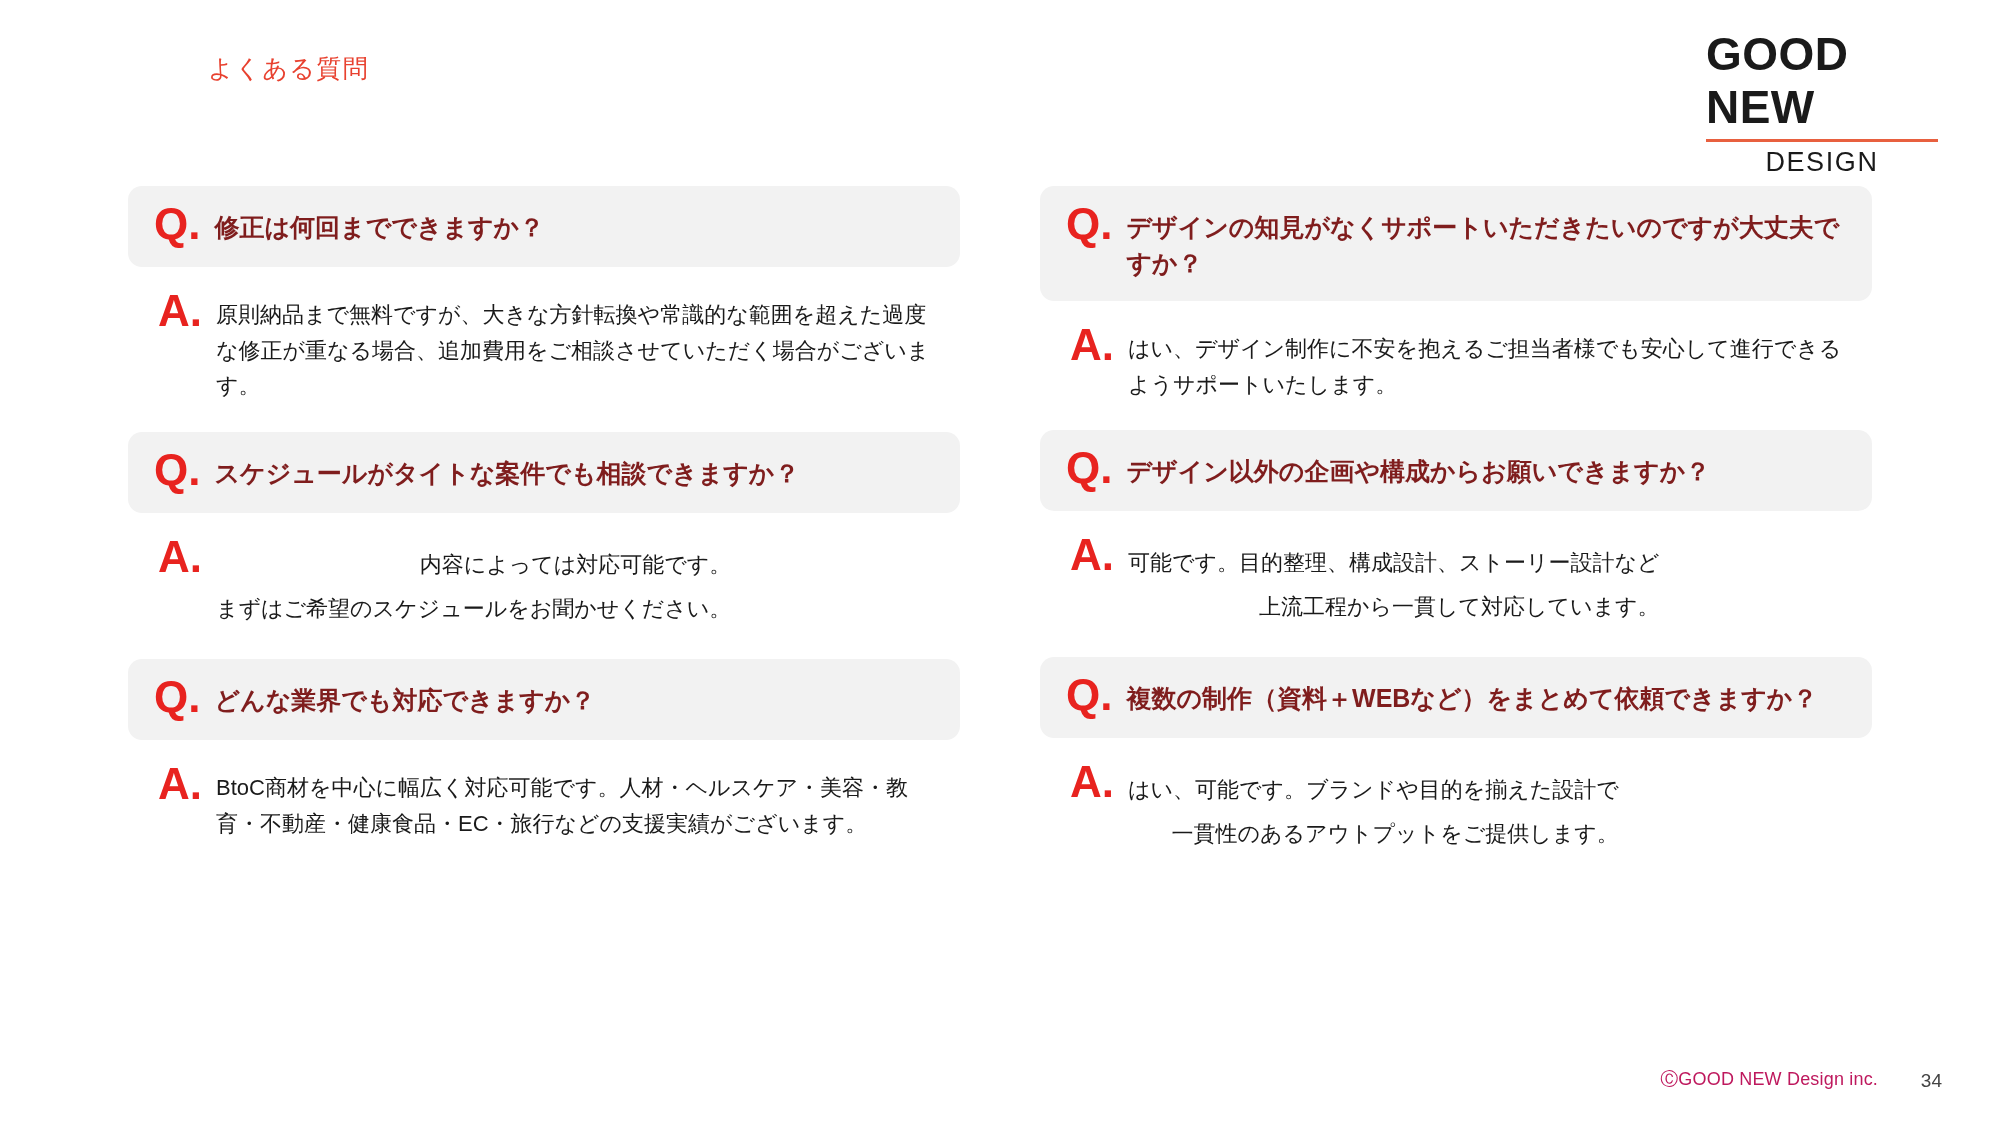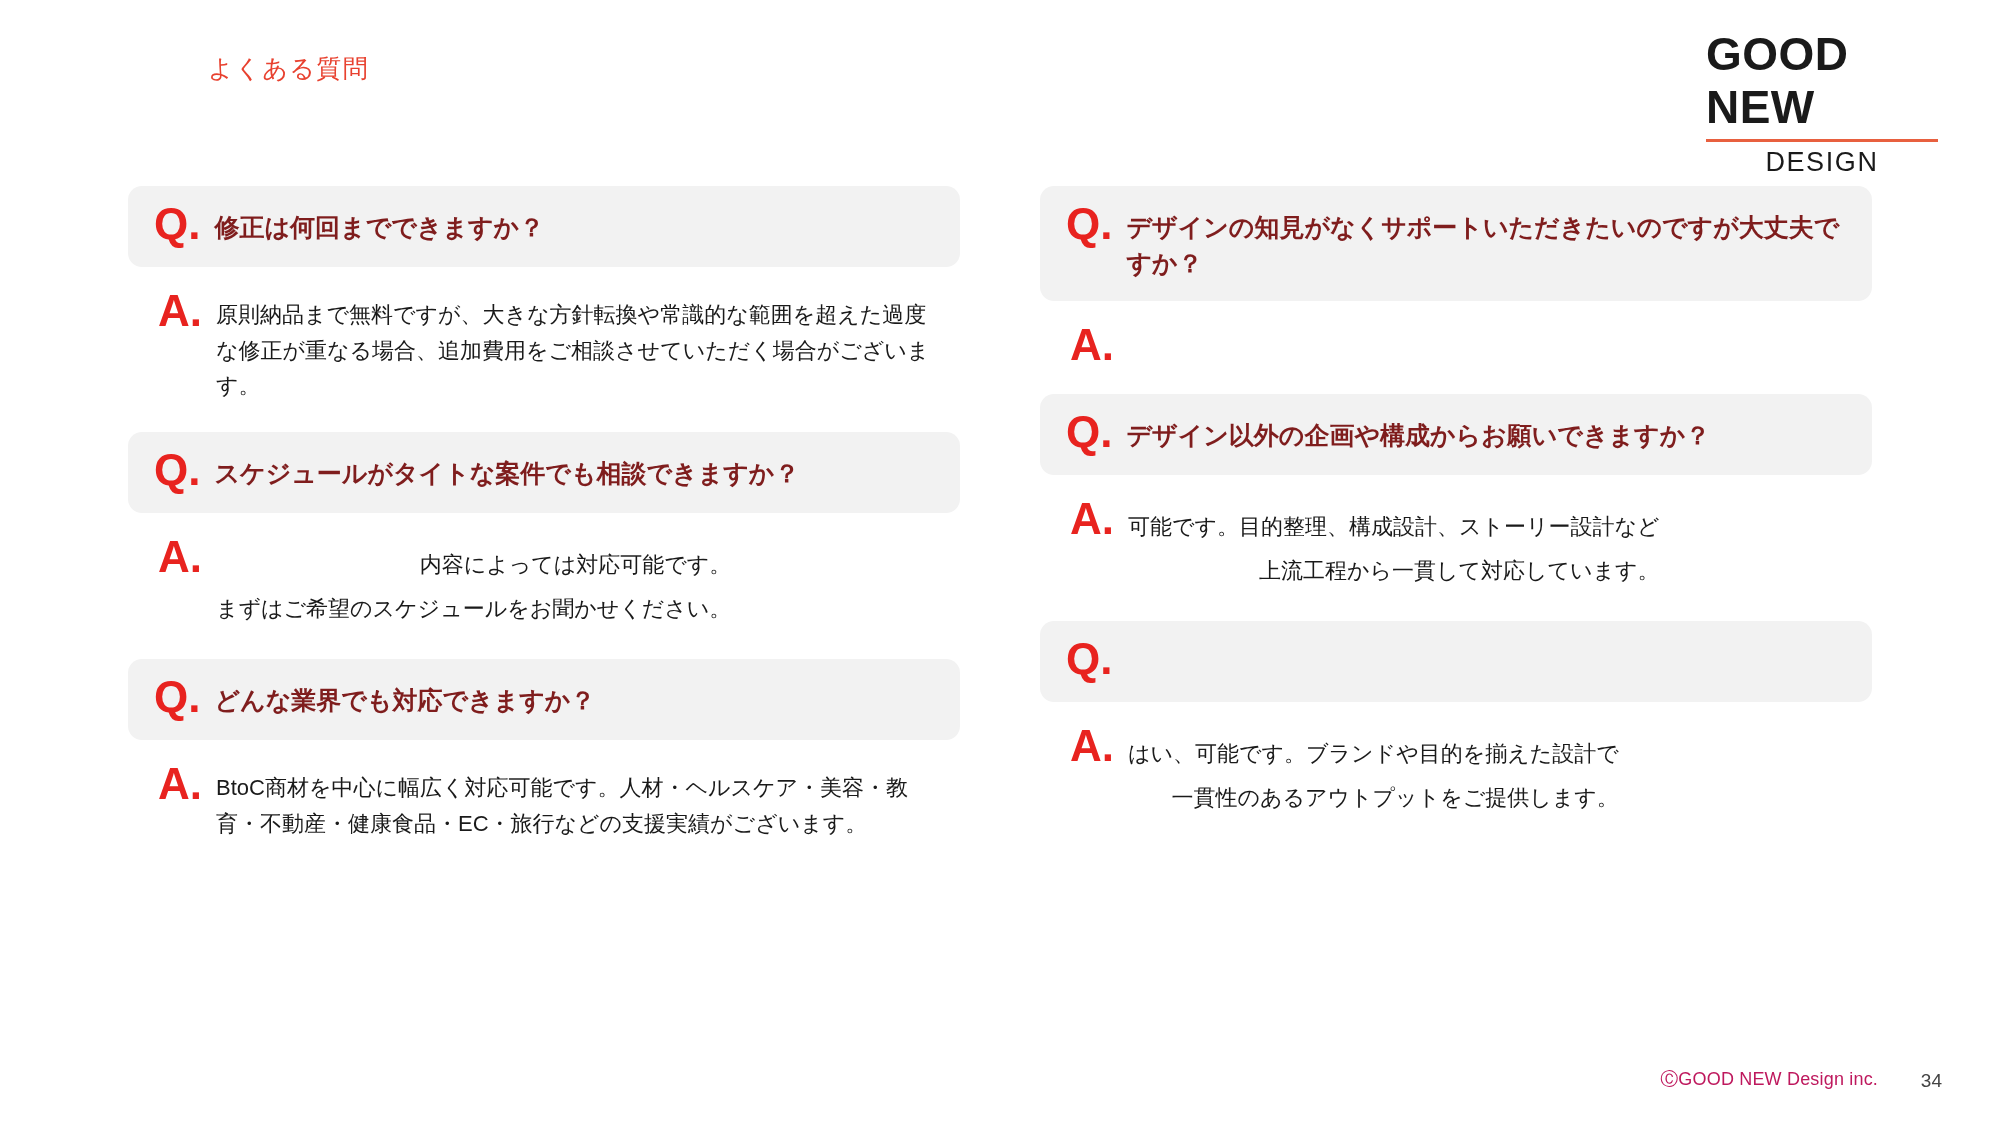--- a/index.html
+++ b/index.html
@@ -207,38 +207,40 @@
 
     <div class="col">
 
       <div class="faq-item">
         <div class="q-box">
           <span class="q-mark">Q.</span>
           <span class="q-text">デザインの知見がなくサポートいただきたいのですが大丈夫ですか？</span>
         </div>
         <div class="a-row">
           <span class="a-mark">A.</span>
+          <span class="a-text">はい、デザイン制作に不安を抱えるご担当者様でも安心して進行できるようサポートいたします。</span>
         </div>
       </div>
 
       <div class="faq-item">
         <div class="q-box">
           <span class="q-mark">Q.</span>
           <span class="q-text">デザイン以外の企画や構成からお願いできますか？</span>
         </div>
         <div class="a-row">
           <span class="a-mark">A.</span>
           <span class="a-text loose" style="white-space: pre-line;">可能です。目的整理、構成設計、ストーリー設計など
 上流工程から一貫して対応しています。</span>
         </div>
       </div>
 
       <div class="faq-item">
         <div class="q-box">
           <span class="q-mark">Q.</span>
+          <span class="q-text">複数の制作（資料＋WEBなど）をまとめて依頼できますか？</span>
         </div>
         <div class="a-row">
           <span class="a-mark">A.</span>
           <span class="a-text loose" style="white-space: pre-line;">はい、可能です。ブランドや目的を揃えた設計で
 一貫性のあるアウトプットをご提供します。</span>
         </div>
       </div>
 
     </div>
 

